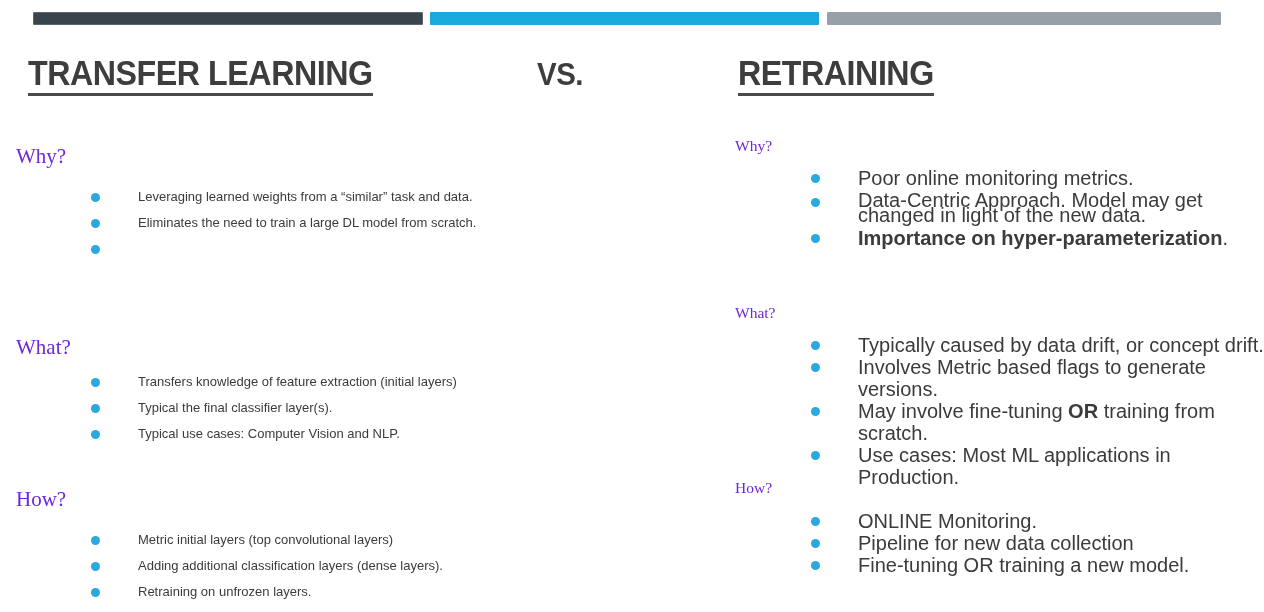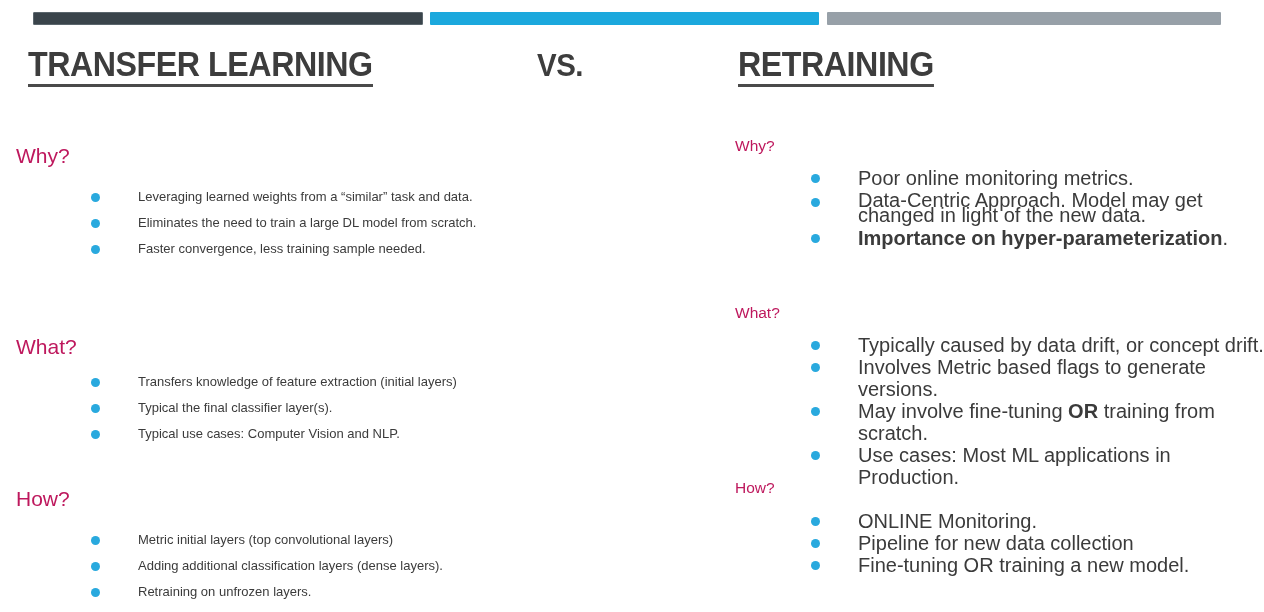--- a/index.html
+++ b/index.html
@@ -17,21 +17,21 @@
   }
 
   
   #top-bars { position: absolute; left: 0; top: 0; width: 1264px; height: 34px; }
   .bar { position: absolute; top: 12px; height: 13px; border-radius: 1px; }
   #bar-dark  { left: 33px;  width: 390px; background: #3a444b; border: 1px solid #5b666d; box-sizing: border-box; }
   #bar-blue  { left: 430px; width: 389px; background: #1ba8dd; }
   #bar-gray  { left: 827px; width: 394px; background: #97a0a8; }
 
   
-  #title-row { position: absolute; left: 0; top: 45px; width: 1076px; height: 46px; }
+  #title-row { position: absolute; left: 0; top: 54px; width: 1076px; height: 46px; }
   .title {
     position: absolute;
     font-family: "Liberation Sans", sans-serif;
     font-weight: bold;
     color: #3d3d3d;
     letter-spacing: -0.5px;
     transform: scaleX(0.92);
     transform-origin: left top;
     white-space: nowrap;
   }
@@ -55,22 +55,22 @@
     padding-bottom: 1px;
   }
 
   
   .column { position: absolute; top: 0; }
   #column-left  { left: 0;   width: 700px; }
   #column-right { left: 720px; width: 544px; }
 
   .section { position: absolute; }
   .section-heading {
-    color: #be185d;
-    font-family: Liberation Sans, sans-serif;
+    color: #6d28d9;
+    font-family: Liberation Serif, serif;
     font-weight: normal;
     white-space: nowrap;
   }
   .bullet-list { list-style: none; margin: 0; padding: 0; }
   .bullet-item {
     position: relative;
     color: #3b3b3b;
     font-family: "Liberation Sans", sans-serif;
   }
   .bullet-dot {
@@ -130,21 +130,20 @@
       <li class="bullet-item">
         <span class="bullet-dot"></span>
         <span class="bullet-text">Leveraging learned weights from a “similar” task and data.</span>
       </li>
       <li class="bullet-item">
         <span class="bullet-dot"></span>
         <span class="bullet-text">Eliminates the need to train a large DL model from scratch.</span>
       </li>
       <li class="bullet-item">
         <span class="bullet-dot"></span>
-        <span class="bullet-text">Faster convergence, less training sample needed.</span>
       </li>
     </ul>
   </div>
 
   <div class="section" id="sec-left-what">
     <div class="section-heading">What?</div>
     <ul class="bullet-list">
       <li class="bullet-item">
         <span class="bullet-dot"></span>
         <span class="bullet-text">Transfers knowledge of feature extraction (initial layers)</span>

